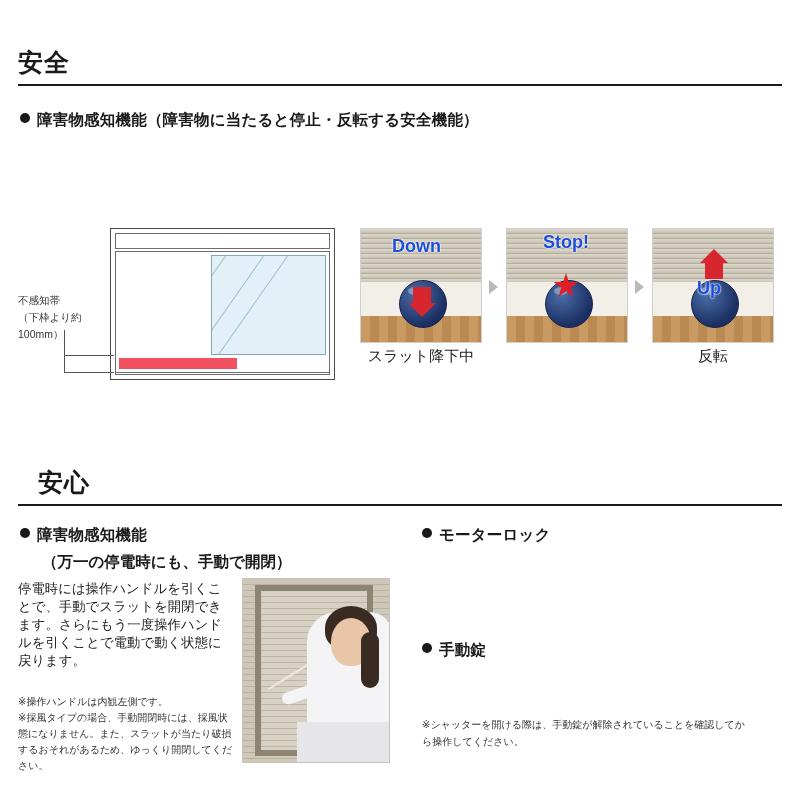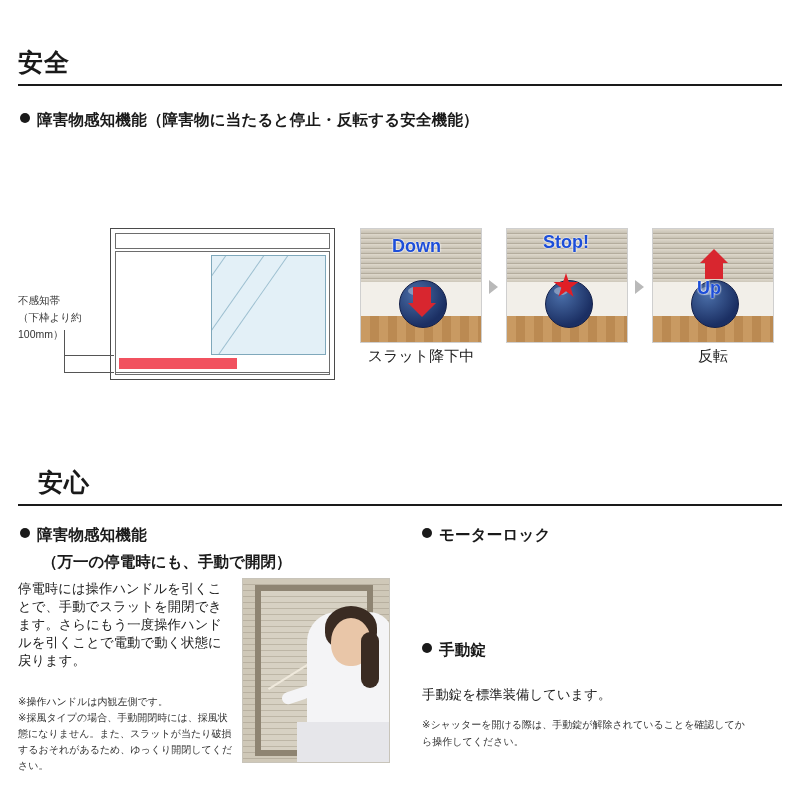--- a/index.html
+++ b/index.html
@@ -349,16 +349,15 @@
     <div class="w-hair2"></div>
   </div>
 
   <div class="bullet-head" style="left:422px;top:525px;">
     <span class="dot"></span><span>モーターロック</span>
   </div>
 
   <div class="bullet-head" style="left:422px;top:640px;">
     <span class="dot"></span><span>手動錠</span>
   </div>
-  <div class="body-text" style="left:422px;top:682px;width:360px;">手動錠を標準装備しています。</div>
   <div class="note-text" style="left:422px;top:716px;width:330px;line-height:17px;">※シャッターを開ける際は、手動錠が解除されていることを確認してから操作してください。</div>
 
 </div>
 
 </body></html>

